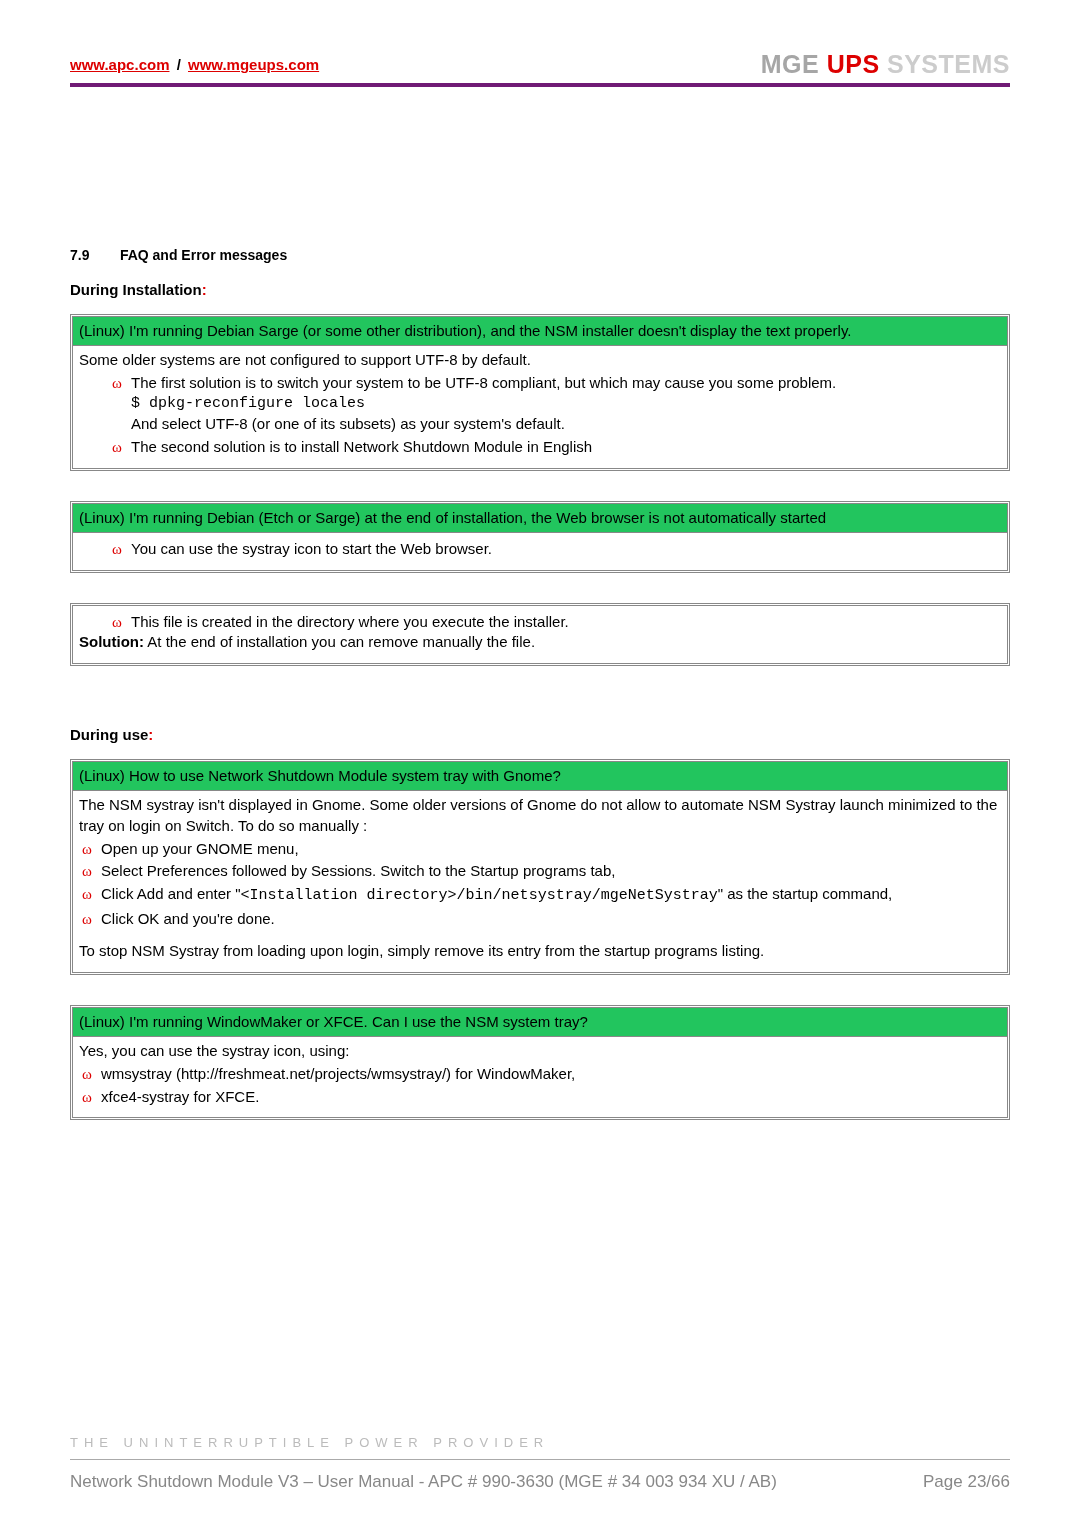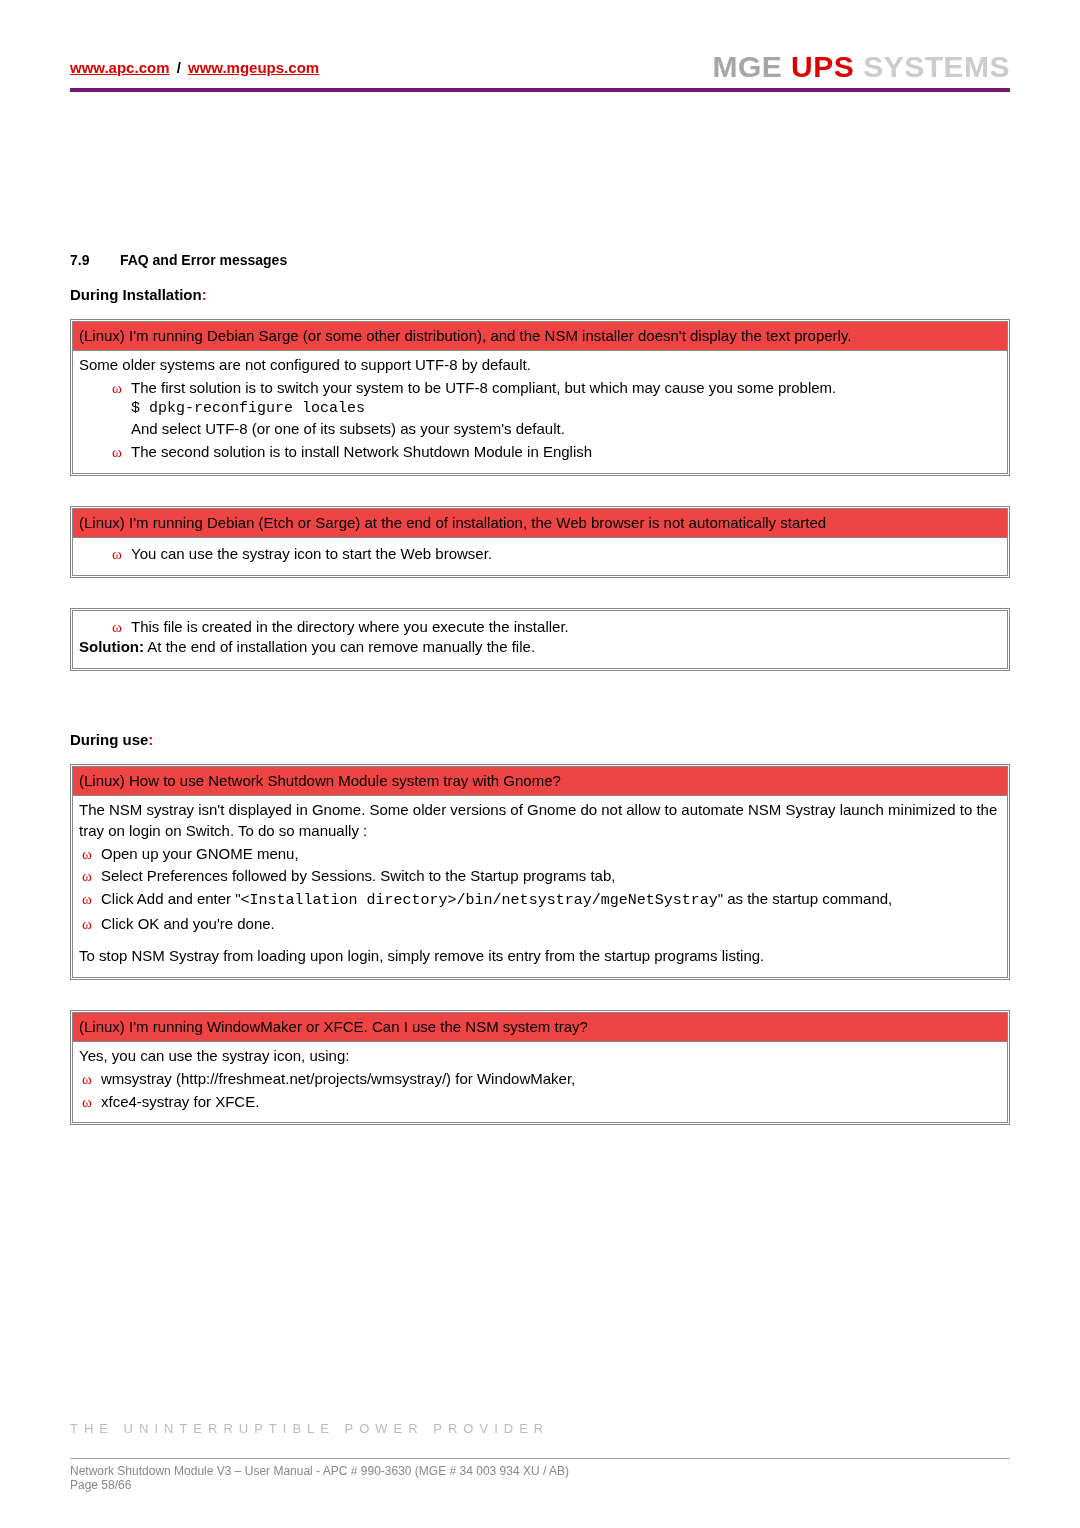--- a/index.html
+++ b/index.html
@@ -28,21 +28,21 @@
     }
     .header-links a {
       color: #d00;
       text-decoration: underline;
     }
     .header-links .sep {
       color: #000;
       margin: 0 3px;
     }
     .brand {
-      font-size: 30px;
+      font-size: 25px;
       font-weight: bold;
       letter-spacing: 0.5px;
     }
     .brand .mge { color: #a6a6a6; }
     .brand .ups { color: #d00; }
     .brand .sys { color: #ccc; }
     .section-heading {
       margin-top: 160px;
       font-size: 14px;
       font-weight: bold;
@@ -53,21 +53,21 @@
       font-size: 15px;
       margin-top: 18px;
       margin-bottom: 16px;
     }
     .subhead .colon { color: #d00; }
     .box {
       border: 3px double #888;
       margin-bottom: 30px;
     }
     .box-q {
-      background: #ef4444;
+      background: #22c55e;
       border-bottom: 1px solid #888;
       padding: 4px 6px;
       line-height: 1.35;
     }
     .box-a {
       padding: 4px 6px 10px 6px;
       line-height: 1.38;
     }
     .intro { margin-bottom: 2px; }
     .bl { display: flex; align-items: flex-start; margin-top: 2px; }
@@ -87,29 +87,28 @@
       position: absolute;
       left: 70px;
       right: 70px;
       bottom: 36px;
     }
     .tagline {
       letter-spacing: 6px;
       font-size: 13px;
       color: #bbb;
       border-bottom: 1px solid #aaa;
-      padding-bottom: 22px;
+      padding-bottom: 9px;
     }
     .docline {
       display: flex;
       justify-content: space-between;
-      font-size: 12px;
+      font-size: 17px;
       color: #888;
-      margin-top: 5px;
-      flex-direction: column;
+      margin-top: 12px;
     }
   </style>
 </head>
 <body>
 
 <div class="page">
   <div class="header">
     <div class="header-links">
       <a>www.apc.com</a>
       <span class="sep">/</span>
@@ -216,15 +215,15 @@
         <div class="txt">xfce4-systray for XFCE.</div>
       </div>
     </div>
   </div>
 </div>
 
 <div class="footer">
   <div class="tagline">THE UNINTERRUPTIBLE POWER PROVIDER</div>
   <div class="docline">
     <span>Network Shutdown Module V3 – User Manual - APC # 990-3630 (MGE # 34 003 934 XU / AB)</span>
-    <span>Page 58/66</span>
+    <span>Page 23/66</span>
   </div>
 </div>
 
 </body></html>

